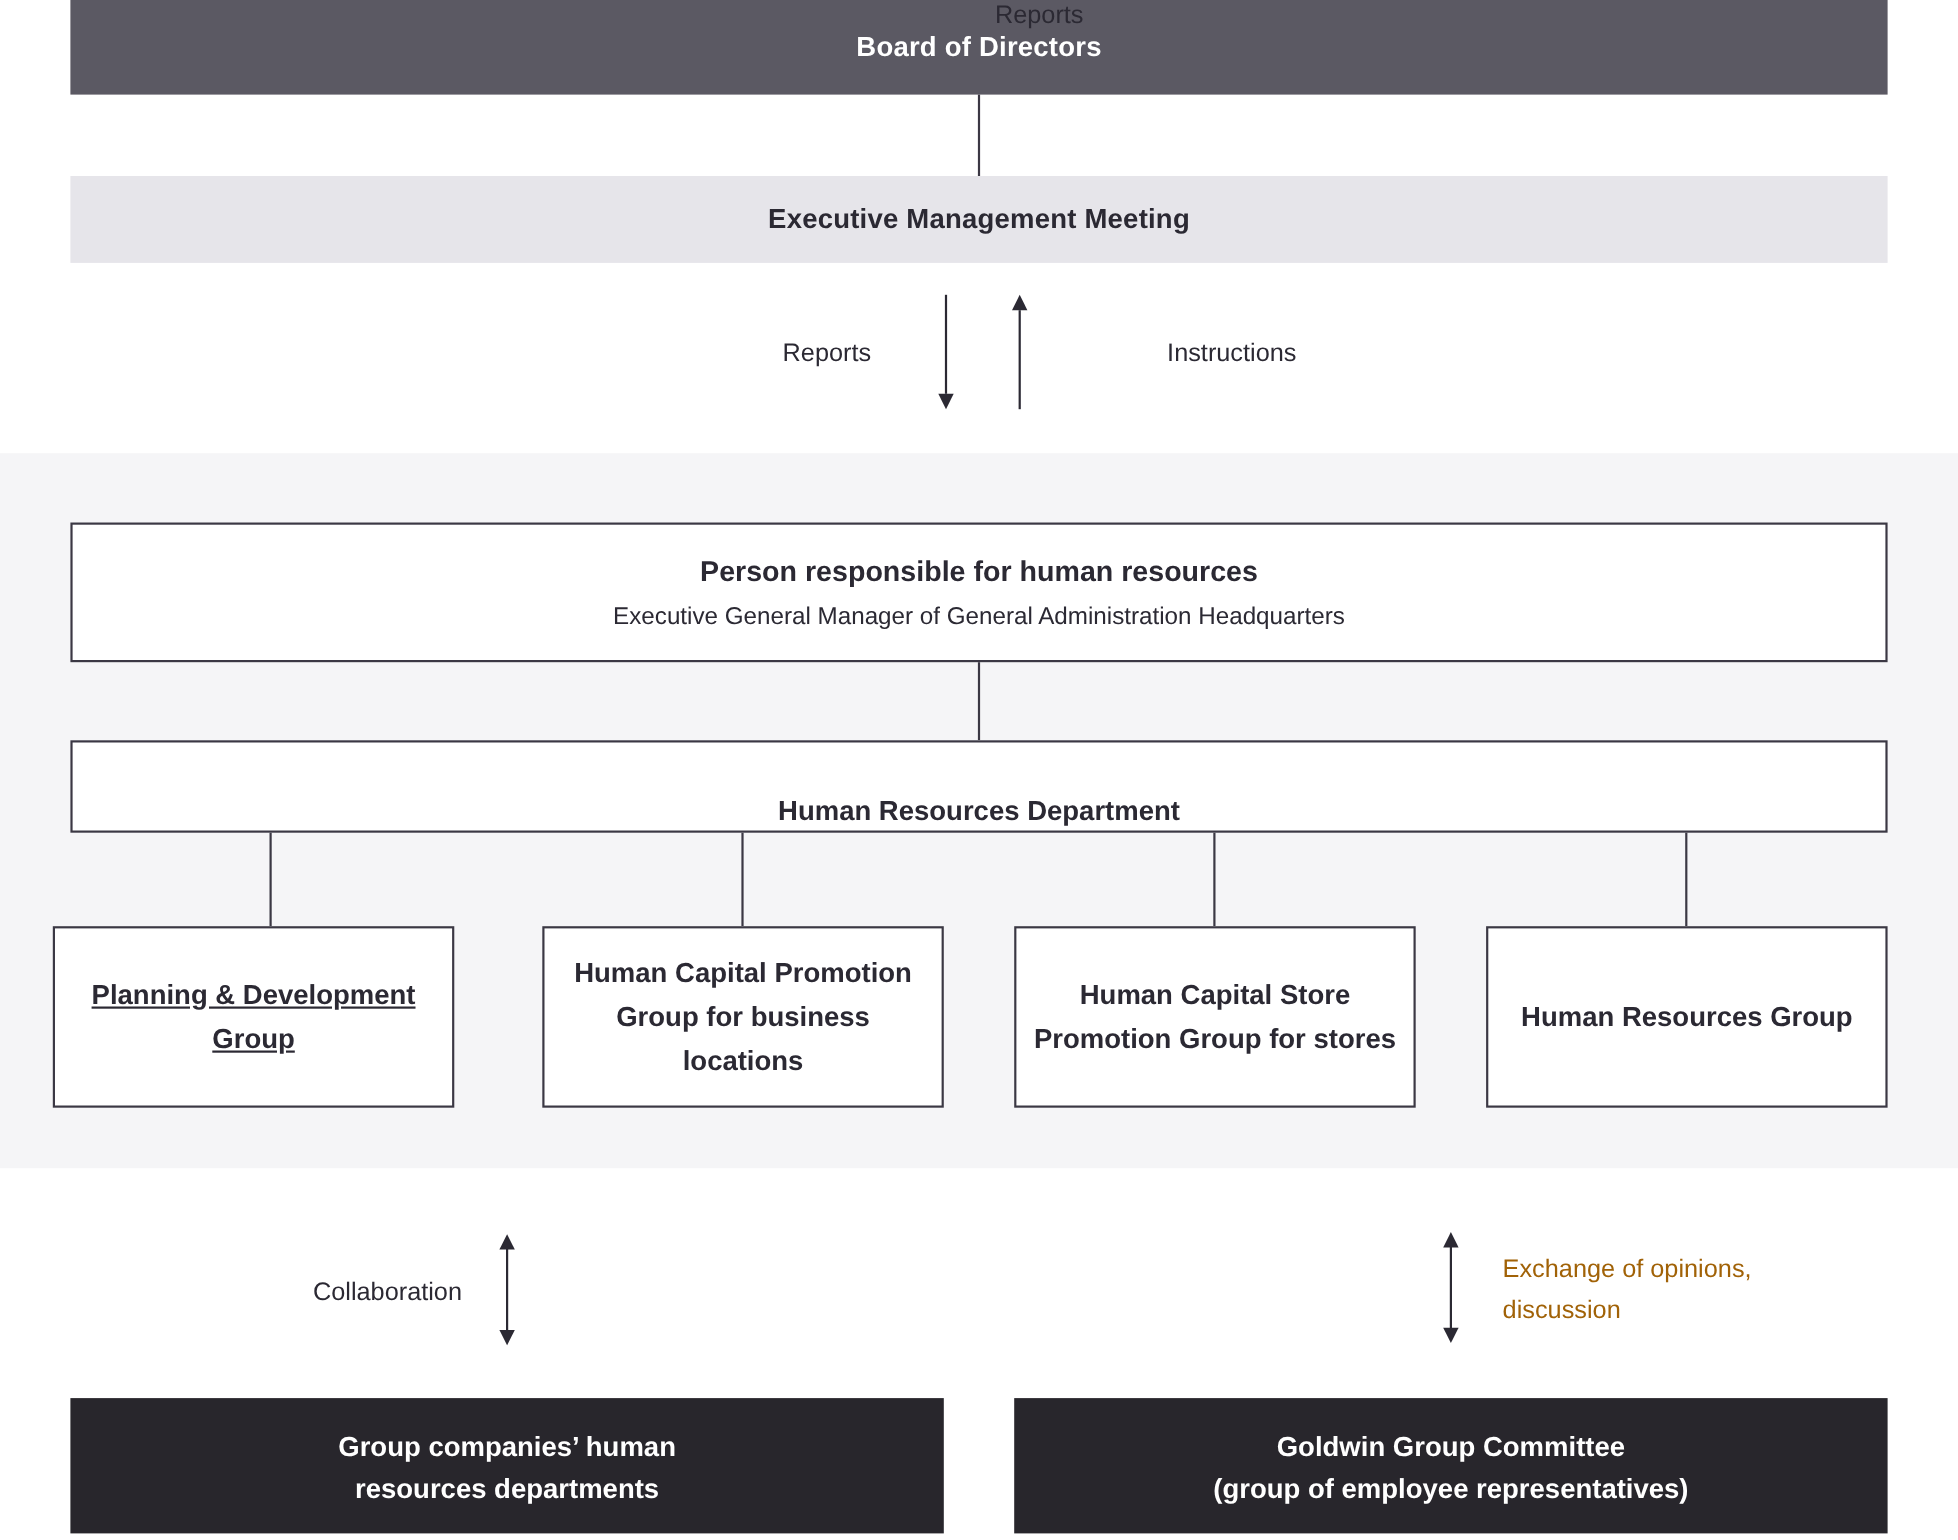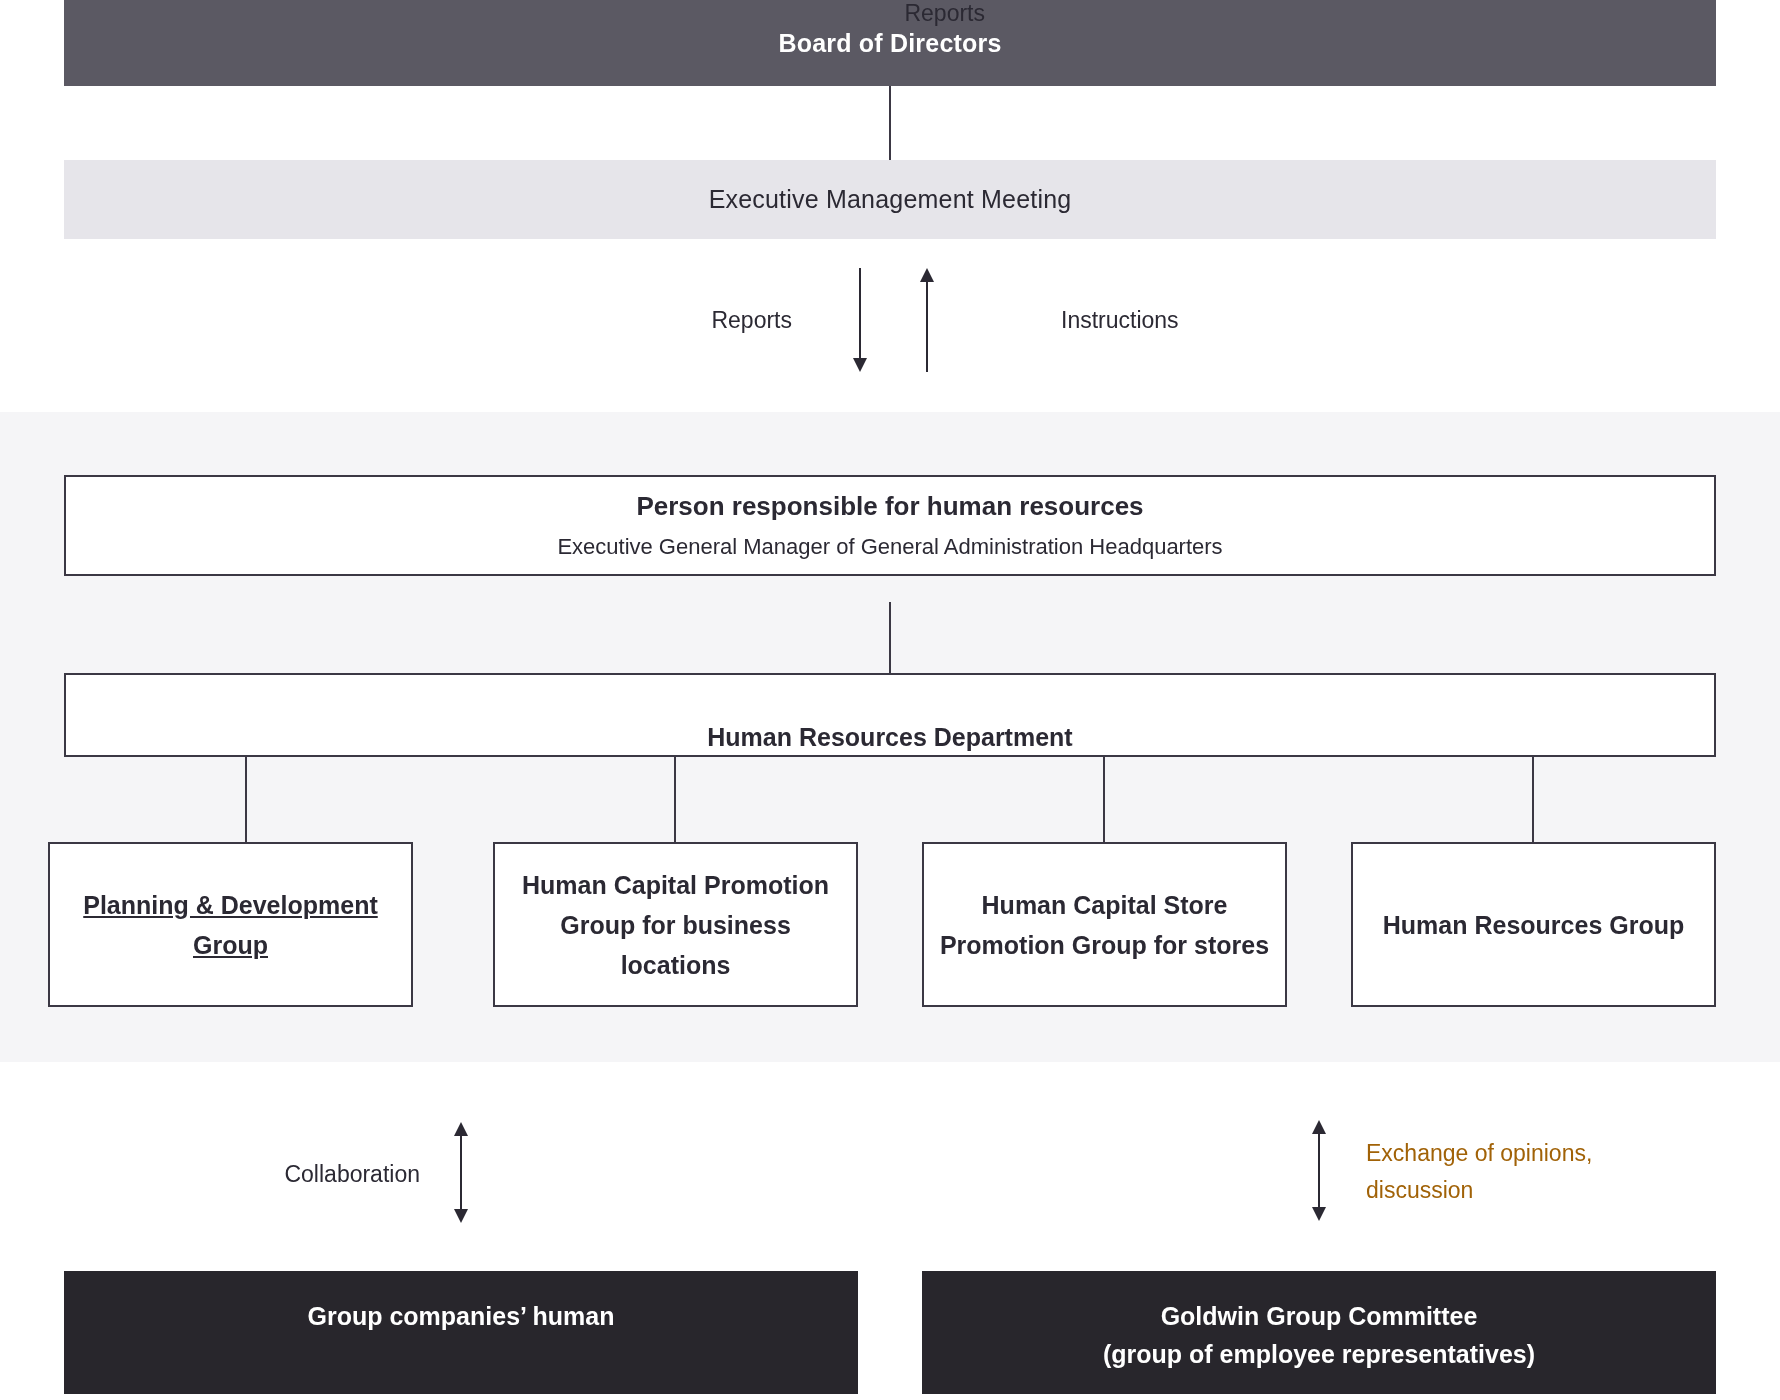--- a/index.html
+++ b/index.html
@@ -21,21 +21,21 @@
     background: #5B5963;
     display: flex; align-items: center; justify-content: center;
   }
   .top-bar .label { color: #ffffff; font-size: 25px; font-weight: bold; letter-spacing: .2px; }
 
   .exec-bar {
     left: 64px; top: 160px; width: 1652px; height: 79px;
     background: #E6E5EA;
     display: flex; align-items: center; justify-content: center;
   }
-  .exec-bar .label { color: #2B2933; font-size: 25px; font-weight: normal; letter-spacing: .2px; }
+  .exec-bar .label { color: #2B2933; font-size: 25px; font-weight: bold; letter-spacing: .2px; }
 
   
   .vline { width: 2px; background: #3B3844; }
 
   
   .stem { width: 2px; background: #2B2933; }
   .head-down {
     width: 0; height: 0;
     border-left: 7px solid transparent;
     border-right: 7px solid transparent;
@@ -52,21 +52,21 @@
   
   .gray-section { left: 0; top: 412px; width: 1780px; height: 650px; background: #F5F5F7; }
 
   
   .outline-box {
     background: #ffffff;
     border: 2px solid #3B3844;
     display: flex; flex-direction: column; align-items: center; justify-content: center;
     text-align: center;
   }
-  .person-box { left: 64px; top: 475px; width: 1652px; height: 101px; }
+  .person-box { left: 64px; top: 475px; width: 1652px; height: 127px; }
   .person-title { font-size: 26px; font-weight: bold; }
   .person-subtitle { font-size: 22px; font-weight: normal; margin-top: 12px; }
 
   .hr-box { left: 64px; top: 673px; width: 1652px; height: 84px; }
   .hr-box .label { font-size: 25px; font-weight: bold; margin-top: 44px; }
 
   .group-box {
     top: 842px; width: 365px; height: 165px;
     padding: 6px 8px;
     font-size: 25px; font-weight: bold; line-height: 40px;
@@ -149,19 +149,20 @@
   <div class="abs head-up" style="left:1312px; top:1120px;"></div>
   <div class="abs stem" style="left:1318px; top:1132px; height:77px;"></div>
   <div class="abs head-down" style="left:1312px; top:1207px;"></div>
   <div class="abs" style="left:1366px; top:1135px;">
     <div class="dbl-label">Exchange of opinions,</div>
     <div class="dbl-label">discussion</div>
   </div>
 
   <div class="abs dark-box" style="left:64px;">
     <div>Group companies’ human</div>
+    <div>resources departments</div>
   </div>
   <div class="abs dark-box" style="left:922px;">
     <div>Goldwin Group Committee</div>
     <div>(group of employee representatives)</div>
   </div>
 
 </div>
 
 </body></html>

